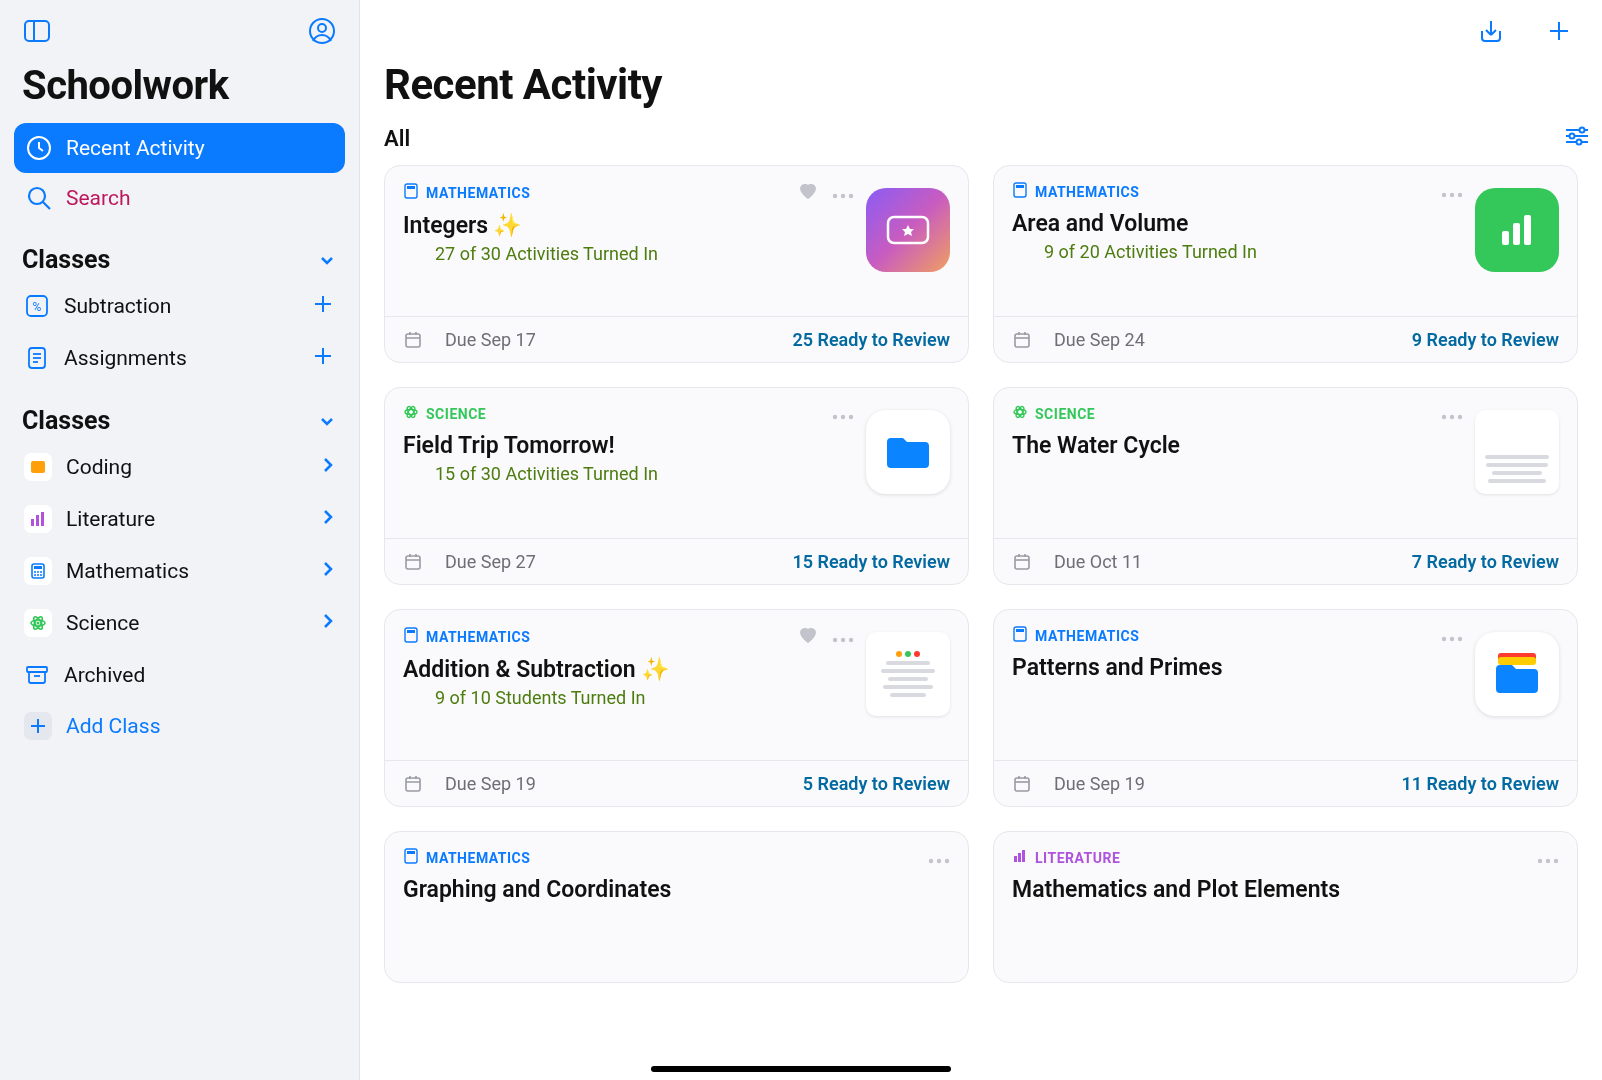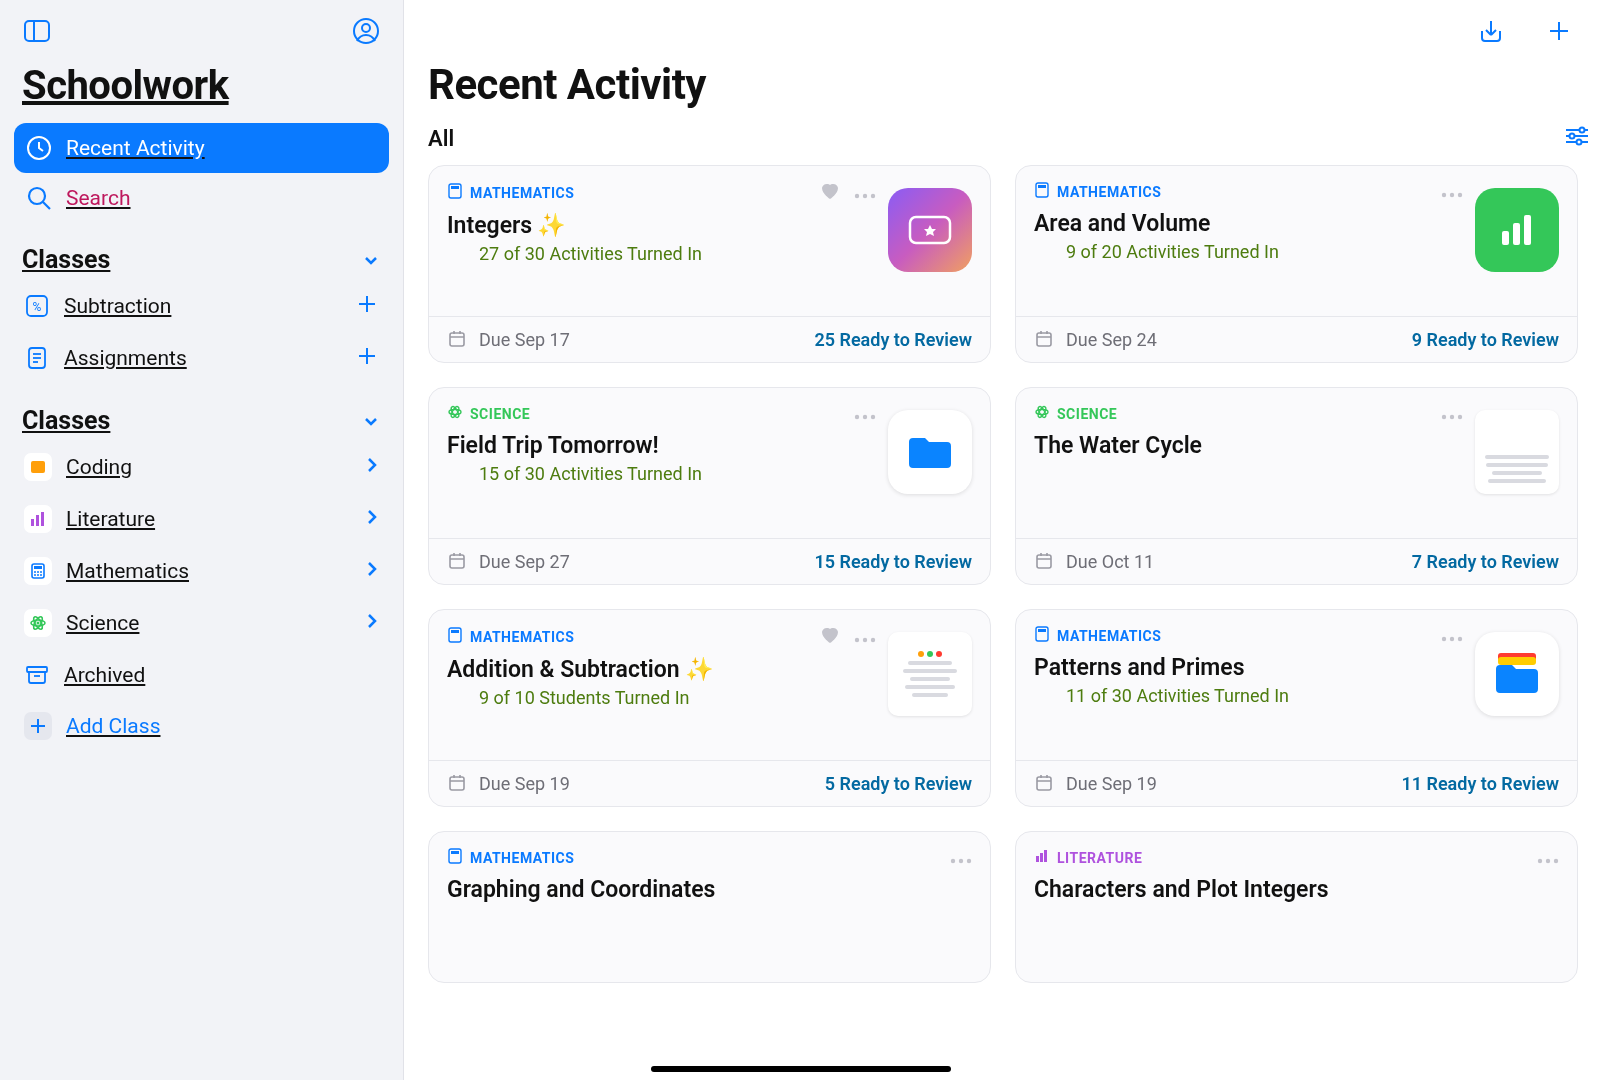--- a/index.html
+++ b/index.html
@@ -8,27 +8,26 @@
     font-family: -apple-system, BlinkMacSystemFont, "Segoe UI", Roboto, Helvetica, Arial, sans-serif;
     background: #fff;
     color: #111;
     width: 1602px;
     height: 1080px;
     overflow: hidden;
     display: flex;
   }
   
   .sidebar {
-    width: 404px;
+    width: 360px;
     height: 100%;
     background: #f2f3f7;
     border-right: 1px solid #e1e2e8;
     padding: 14px 14px 14px 14px;
     overflow-y: auto;
-    text-decoration: underline;
   }
   .sidebar-top {
     display:flex; justify-content:space-between; align-items:center;
     padding: 0 6px 8px 6px;
   }
   .icon-btn {
     width:34px; height:34px; border-radius:8px;
     display:flex; align-items:center; justify-content:center;
     color:#0a7aff; cursor:pointer;
   }
@@ -127,21 +126,21 @@
   .thumb-green { background:#34c759; }
   .thumb-white { background:#fff; box-shadow:0 1px 4px rgba(0,0,0,0.12); }
   .thumb-doc  { background:#fff; box-shadow:0 1px 3px rgba(0,0,0,0.1); border-radius:10px; padding:6px; display:flex; flex-direction:column; gap:4px; }
   .thumb-doc .ln { height:4px; background:#d9dae0; border-radius:2px; }
   .thumb svg { color:#fff; }
   .card-footer {
     display:flex; align-items:center; justify-content:space-between;
     padding:12px 18px; border-top:1px solid #e6e7ec;
     font-size:18px;
   }
-  .due-wrap { display:flex; align-items:flex-start; gap:12px; color:#6e6e76; }
+  .due-wrap { display:flex; align-items:flex-end; gap:22px; color:#6e6e76; }
   .review-link { color:#0369a1; font-weight:600; cursor:pointer; }
 
   .home-bar {
     position:fixed; left:50%; transform:translateX(-50%);
     bottom:8px; width:300px; height:6px; border-radius:3px; background:#000;
   }
 </style>
 </head>
 <body>
 
@@ -579,21 +578,20 @@
           <div class="subject-icons">
 
             <span><svg width="22" height="6" viewBox="0 0 22 6" fill="#c3c3cb">
                     <circle cx="3" cy="3" r="2.2"></circle>
                     <circle cx="11" cy="3" r="2.2"></circle>
                     <circle cx="19" cy="3" r="2.2"></circle>
                   </svg></span>
           </div>
         </div>
         <div class="card-title">Patterns and Primes</div>
-        <div class="card-sub">11 of 30 Activities Turned In</div>
       </div>
       <div class="thumb thumb-white">
             <svg width="50" height="46" viewBox="0 0 50 46">
               <rect x="6" y="2" width="38" height="8" rx="3" fill="#ff3b30"></rect>
               <rect x="6" y="6" width="38" height="8" rx="3" fill="#ffcc00"></rect>
               <path d="M4 18a4 4 0 014-4h12l4 4h18a4 4 0 014 4v16a4 4 0 01-4 4H8a4 4 0 01-4-4z" fill="#0a84ff"></path>
             </svg>
           </div>
     </div>
 
@@ -651,21 +649,21 @@
           </div>
           <div class="subject-icons">
 
             <span><svg width="22" height="6" viewBox="0 0 22 6" fill="#c3c3cb">
                     <circle cx="3" cy="3" r="2.2"></circle>
                     <circle cx="11" cy="3" r="2.2"></circle>
                     <circle cx="19" cy="3" r="2.2"></circle>
                   </svg></span>
           </div>
         </div>
-        <div class="card-title">Characters and Plot Integers</div>
+        <div class="card-title">Mathematics and Plot Elements</div>
         <div class="card-sub"></div>
       </div>
 
     </div>
 
   </div>
     </div>
 </main>
 
 <div class="home-bar"></div>

